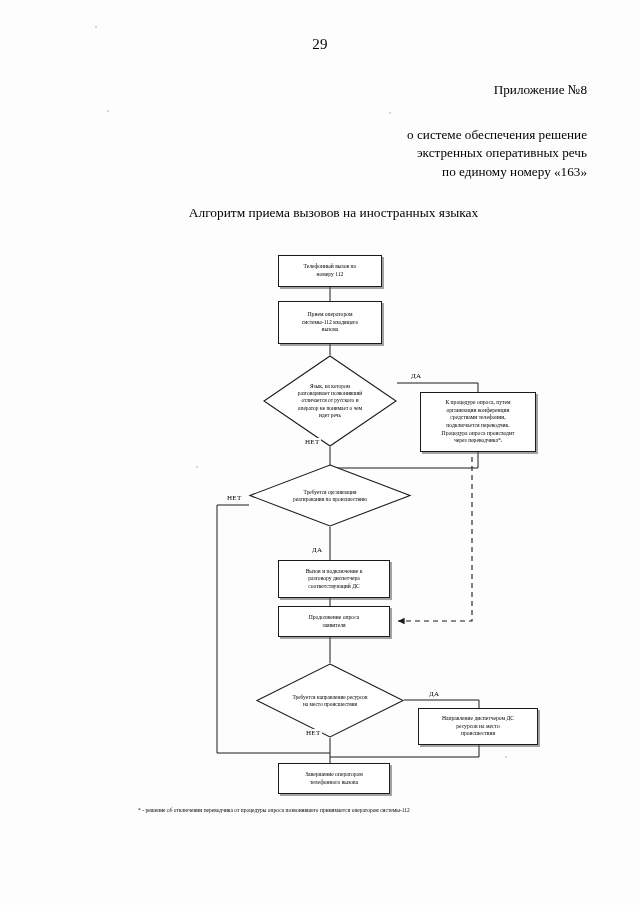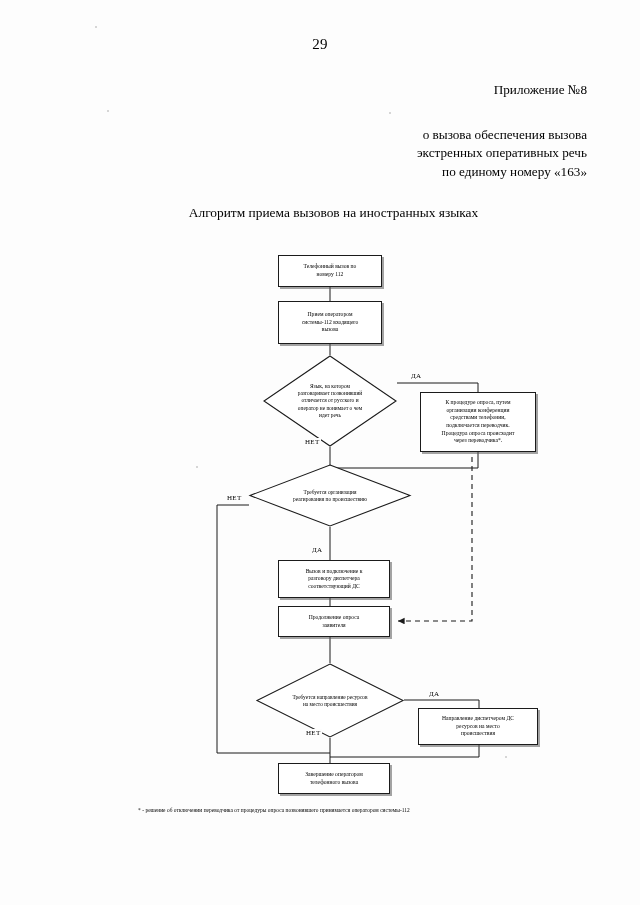--- a/index.html
+++ b/index.html
@@ -141,21 +141,21 @@
   <div class="speck" style="top:112px;left:389px;"></div>
   <div class="speck" style="top:110px;left:107px;"></div>
   <div class="speck" style="top:466px;left:196px;"></div>
   <div class="speck" style="top:756px;left:505px;"></div>
 
   <div id="page-number">29</div>
 
   <div id="appendix-block">
     <div id="appendix-title">Приложение №8</div>
     <div id="appendix-lines">
-      <div>о вызова обеспечения вызова</div>
+      <div>о системе обеспечения решение</div>
       <div>экстренных оперативных речь</div>
       <div>по единому номеру «163»</div>
     </div>
   </div>
 
   <div id="doc-title">Алгоритм приема вызовов на иностранных языках</div>
 
   <div id="flowchart">
 
     <svg width="640" height="905" style="position:absolute;top:0;left:0;">

